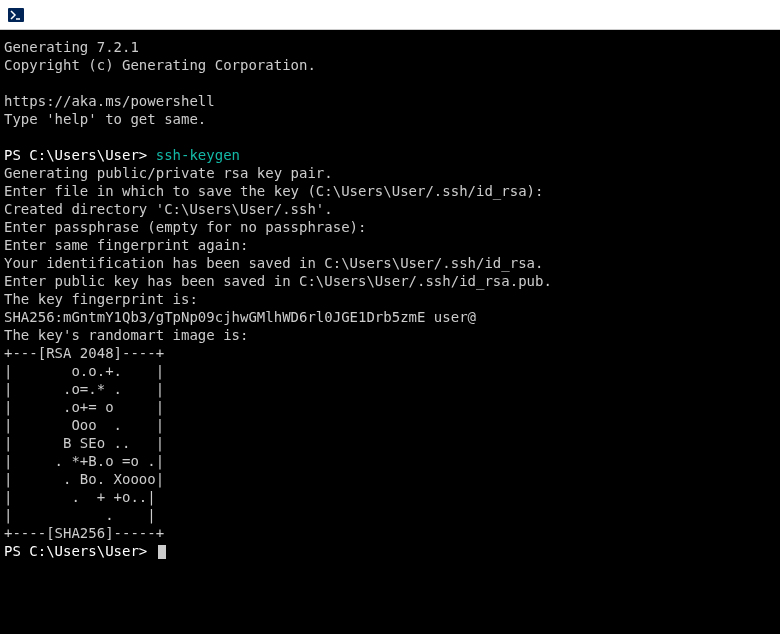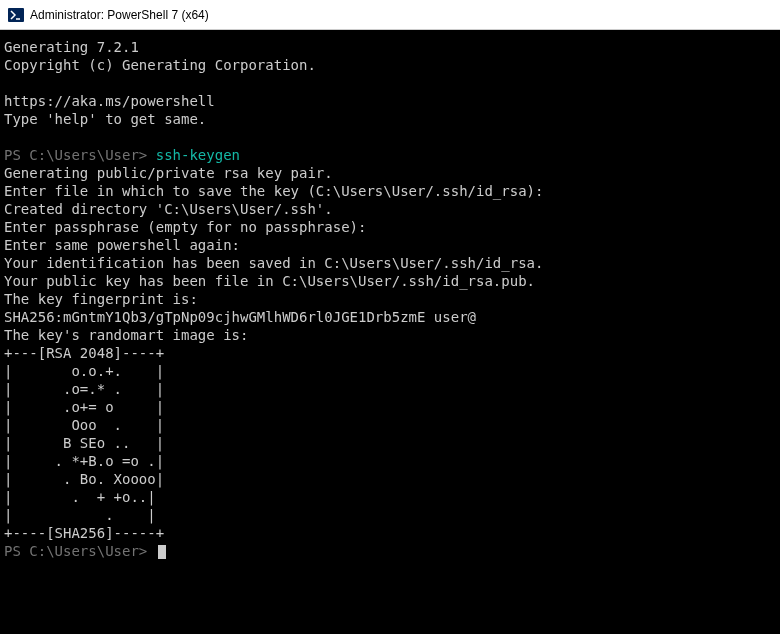--- a/index.html
+++ b/index.html
@@ -33,21 +33,21 @@
     }
     .terminal {
       background: #000;
       color: #cccccc;
       font-size: 14px;
       line-height: 18px;
       padding: 8px 4px 4px 4px;
       white-space: pre;
       font-family: Consolas, monospace;
     }
-    .prompt { color: #737373; }
+    .prompt { color: #ffffff; }
     .cmd { color: #14b8a6; }
     .cursor {
       display: inline-block;
       width: 8px;
       height: 14px;
       background: #cccccc;
       vertical-align: text-bottom;
       margin-left: 2px;
     }
   </style>
@@ -55,37 +55,36 @@
 <body>
 
 <div class="titlebar">
   <span class="titlebar-icon">
     <svg width="16" height="16" viewBox="0 0 16 16">
       <rect x="0" y="1" width="16" height="14" rx="1" fill="#012456"></rect>
       <path d="M3 4 L7 8 L3 12" stroke="#fff" stroke-width="1.5" fill="none"></path>
       <line x1="8" y1="12" x2="12" y2="12" stroke="#fff" stroke-width="1.5"></line>
     </svg>
   </span>
-  <span class="titlebar-text">Administrator: PowerShell 7 (x64)</span>
 </div>
 
 <div class="terminal"><span>Generating 7.2.1</span>
 <span>Copyright (c) Generating Corporation.</span>
 
 <span>https://aka.ms/powershell</span>
 <span>Type 'help' to get same.</span>
 
 <span class="prompt">PS C:\Users\User&gt; </span><span class="cmd">ssh-keygen</span>
 <span>Generating public/private rsa key pair.</span>
 <span>Enter file in which to save the key (C:\Users\User/.ssh/id_rsa):</span>
 <span>Created directory 'C:\Users\User/.ssh'.</span>
 <span>Enter passphrase (empty for no passphrase):</span>
-<span>Enter same powershell again:</span>
+<span>Enter same fingerprint again:</span>
 <span>Your identification has been saved in C:\Users\User/.ssh/id_rsa.</span>
-<span>Your public key has been file in C:\Users\User/.ssh/id_rsa.pub.</span>
+<span>Enter public key has been saved in C:\Users\User/.ssh/id_rsa.pub.</span>
 <span>The key fingerprint is:</span>
 <span>SHA256:mGntmY1Qb3/gTpNp09cjhwGMlhWD6rl0JGE1Drb5zmE user@</span>
 <span>The key's randomart image is:</span>
 <span>+---[RSA 2048]----+</span>
 <span>|       o.o.+.    |</span>
 <span>|      .o=.* .    |</span>
 <span>|      .o+= o     |</span>
 <span>|       Ooo  .    |</span>
 <span>|      B SEo ..   |</span>
 <span>|     . *+B.o =o .|</span>

